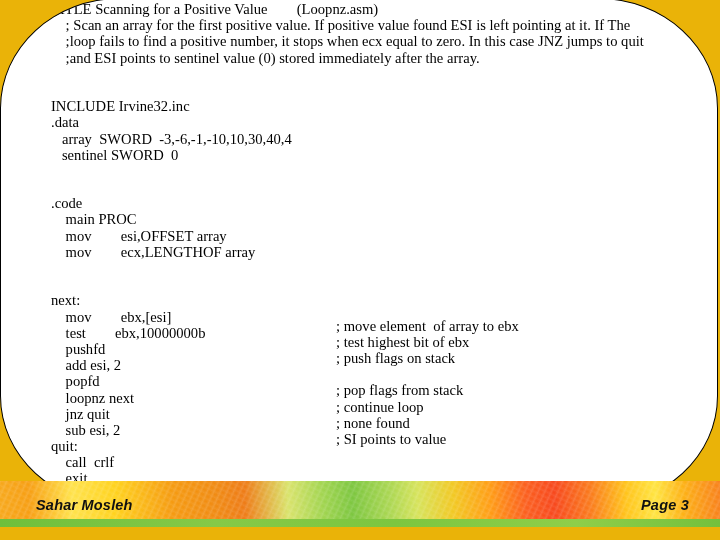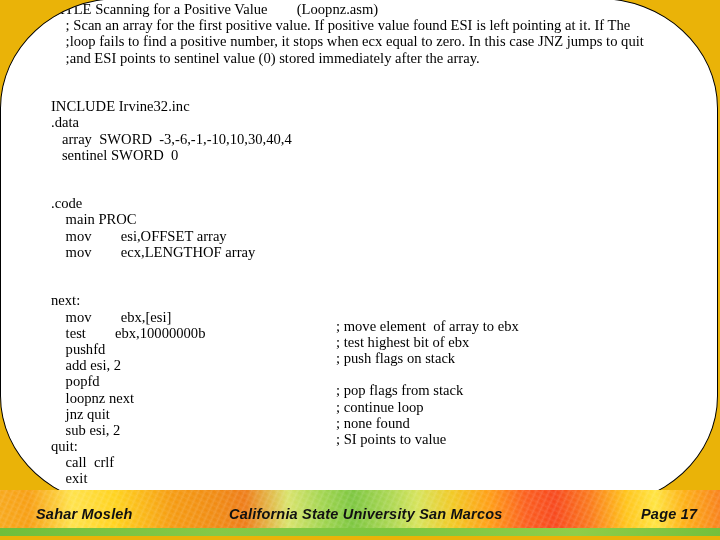--- a/index.html
+++ b/index.html
@@ -57,21 +57,21 @@
     position: absolute;
     left: 285px;
     top: 9px;
     white-space: pre;
   }
 
   
   #footer {
     position: absolute;
     left: 0;
-    bottom: 4px;
+    bottom: 13px;
     width: 720px;
     height: 46px;
     overflow: hidden;
   }
   #footer-grad {
     position: absolute;
     left: 0;
     top: 0;
     width: 720px;
     height: 38px;
@@ -139,17 +139,16 @@
 
   <div id="content-panel">
     <div id="code-block"><div class="line"><span>TITLE Scanning for a Positive Value        (Loopnz.asm)</span></div><div class="line"><span>    ; Scan an array for the first positive value. If positive value found ESI is left pointing at it. If The</span></div><div class="line"><span>    ;loop fails to find a positive number, it stops when ecx equal to zero. In this case JNZ jumps to quit</span></div><div class="line"><span>    ;and ESI points to sentinel value (0) stored immediately after the array.</span></div><div class="line"><span></span></div><div class="line"><span></span></div><div class="line"><span>INCLUDE Irvine32.inc</span></div><div class="line"><span>.data</span></div><div class="line"><span>   array  SWORD  -3,-6,-1,-10,10,30,40,4</span></div><div class="line"><span>   sentinel SWORD  0</span></div><div class="line"><span></span></div><div class="line"><span></span></div><div class="line"><span>.code</span></div><div class="line"><span>    main PROC</span></div><div class="line"><span>    mov        esi,OFFSET array</span></div><div class="line"><span>    mov        ecx,LENGTHOF array</span></div><div class="line"><span></span></div><div class="line"><span></span></div><div class="line"><span>next:</span></div><div class="line"><span>    mov        ebx,[esi]</span><span class="cmt">; move element  of array to ebx</span></div><div class="line"><span>    test        ebx,10000000b</span><span class="cmt">; test highest bit of ebx</span></div><div class="line"><span>    pushfd</span><span class="cmt">; push flags on stack</span></div><div class="line"><span>    add esi, 2</span></div><div class="line"><span>    popfd</span><span class="cmt">; pop flags from stack</span></div><div class="line"><span>    loopnz next</span><span class="cmt">; continue loop</span></div><div class="line"><span>    jnz quit</span><span class="cmt">; none found</span></div><div class="line"><span>    sub esi, 2</span><span class="cmt">; SI points to value</span></div><div class="line"><span>quit:</span></div><div class="line"><span>    call  crlf</span></div><div class="line"><span>    exit</span></div><div class="line"><span>main ENDP</span></div><div class="line"><span>END main</span></div></div>
   </div>
 
   <div id="footer">
     <div id="footer-grad"></div>
     <div id="footer-noise"></div>
     <div id="footer-green"></div>
     <div class="footer-text" id="footer-author">Sahar Mosleh</div>
-    <div class="footer-text" id="footer-org">California State University San Marcos</div>
-    <div class="footer-text" id="footer-page">Page  17</div>
+    <div class="footer-text" id="footer-page">Page  3</div>
   </div>
 
 </div>
 
 </body></html>

